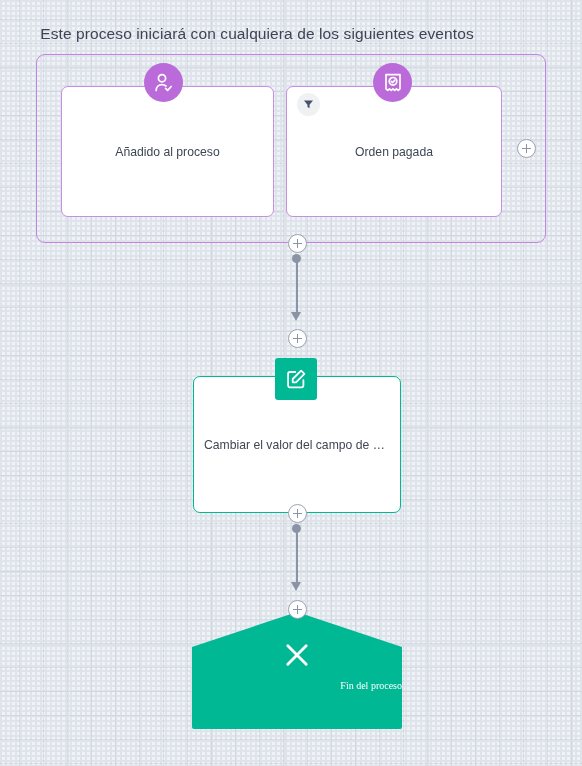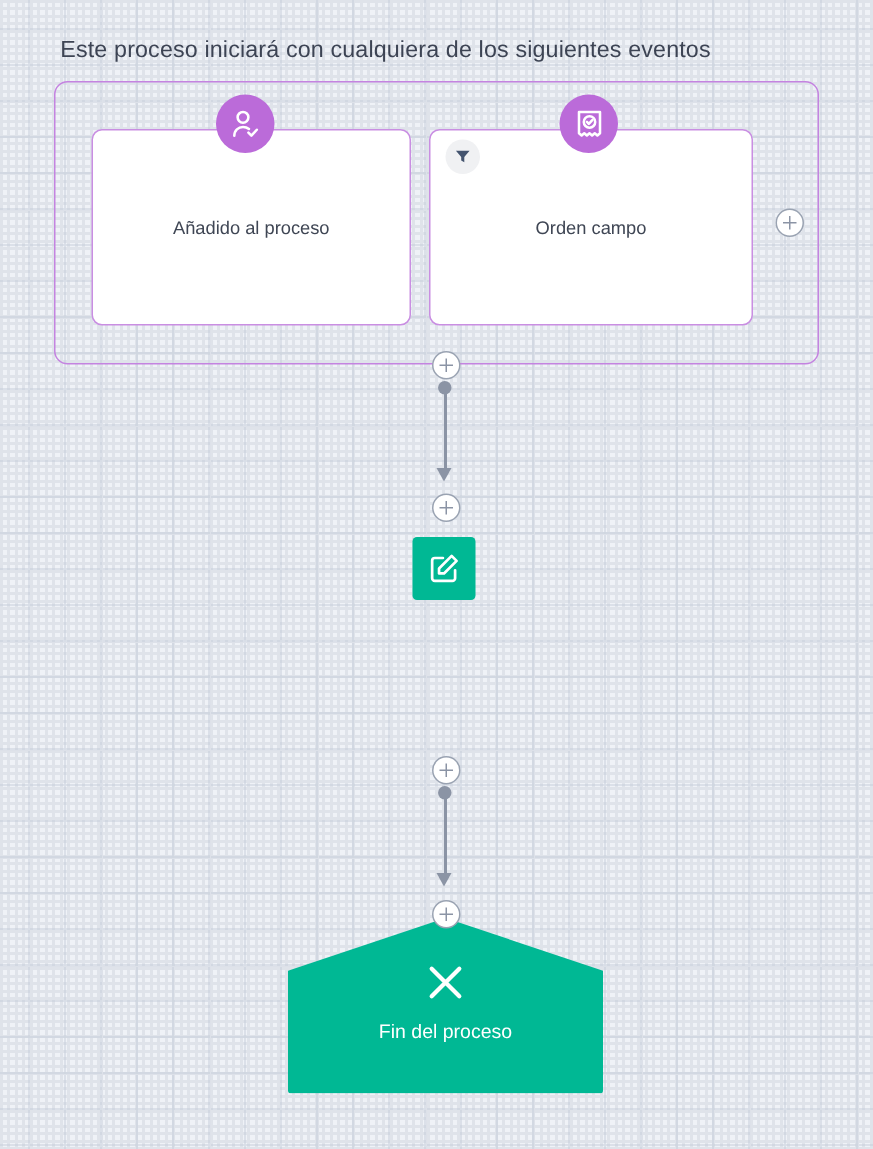--- a/index.html
+++ b/index.html
@@ -252,44 +252,45 @@
     left: 50%;
     top: 26px;
     transform: translateX(-50%);
     z-index: 5;
   }
   #end-label {
     position: absolute;
     left: 0;
     right: 0;
     top: 68px;
-    text-align: center;
+    text-align: right;
     color: #ffffff;
-    font-size: 13px;
+    font-size: 10px;
     z-index: 5;
+    font-family: Liberation Serif, serif;
   }
 </style>
 </head>
 <body>
 
 <div id="canvas">
 
   <div id="grid-minor"></div>
   <div id="grid-major"></div>
 
   <div id="title">Este proceso iniciará con cualquiera de los siguientes eventos</div>
 
   <div id="trigger-group">
 
     <div id="card-added" class="node-card purple">
       <div class="card-label">Añadido al proceso</div>
     </div>
 
     <div id="card-paid" class="node-card purple">
-      <div class="card-label">Orden campo</div>
+      <div class="card-label">Orden pagada</div>
     </div>
   </div>
 
   <div class="icon-badge" id="badge-added">
     <svg width="24" height="24" viewBox="0 0 24 24" fill="none" stroke="#ffffff" stroke-width="1.7" stroke-linecap="round" stroke-linejoin="round">
       <circle cx="10" cy="7.2" r="3.6"></circle>
       <path d="M4.2 19.5c0-3.6 2.7-5.9 5.8-5.9 1.5 0 2.9.5 4 1.4"></path>
       <path d="M13.6 17.4l2 2 3.6-3.9"></path>
     </svg>
   </div>
@@ -318,20 +319,23 @@
 
   <div class="plus-btn" id="plus-mid-top"></div>
 
   <div id="badge-action">
     <svg width="24" height="24" viewBox="0 0 24 24" fill="none" stroke="#ffffff" stroke-width="1.8" stroke-linecap="round" stroke-linejoin="round">
       <path d="M19.4 13.2v5.3a1.8 1.8 0 0 1-1.8 1.8H5.9a1.8 1.8 0 0 1-1.8-1.8V6.8A1.8 1.8 0 0 1 5.9 5h5.4"></path>
       <path d="M17.1 3.6l3.3 3.3-8.4 8.4H8.7v-3.3z"></path>
     </svg>
   </div>
 
+  <div id="card-action" class="node-card teal">
+    <div class="card-label">Cambiar el valor del campo de c…</div>
+  </div>
 
   <div class="plus-btn" id="plus-action-bot"></div>
 
   <div class="conn-dot connector" id="conn-2-dot"></div>
   <div class="conn-line connector" id="conn-2-line"></div>
   <div class="conn-arrow connector" id="conn-2-arr"></div>
 
   <div class="plus-btn" id="plus-end-top"></div>
 
   <div id="end-node">

